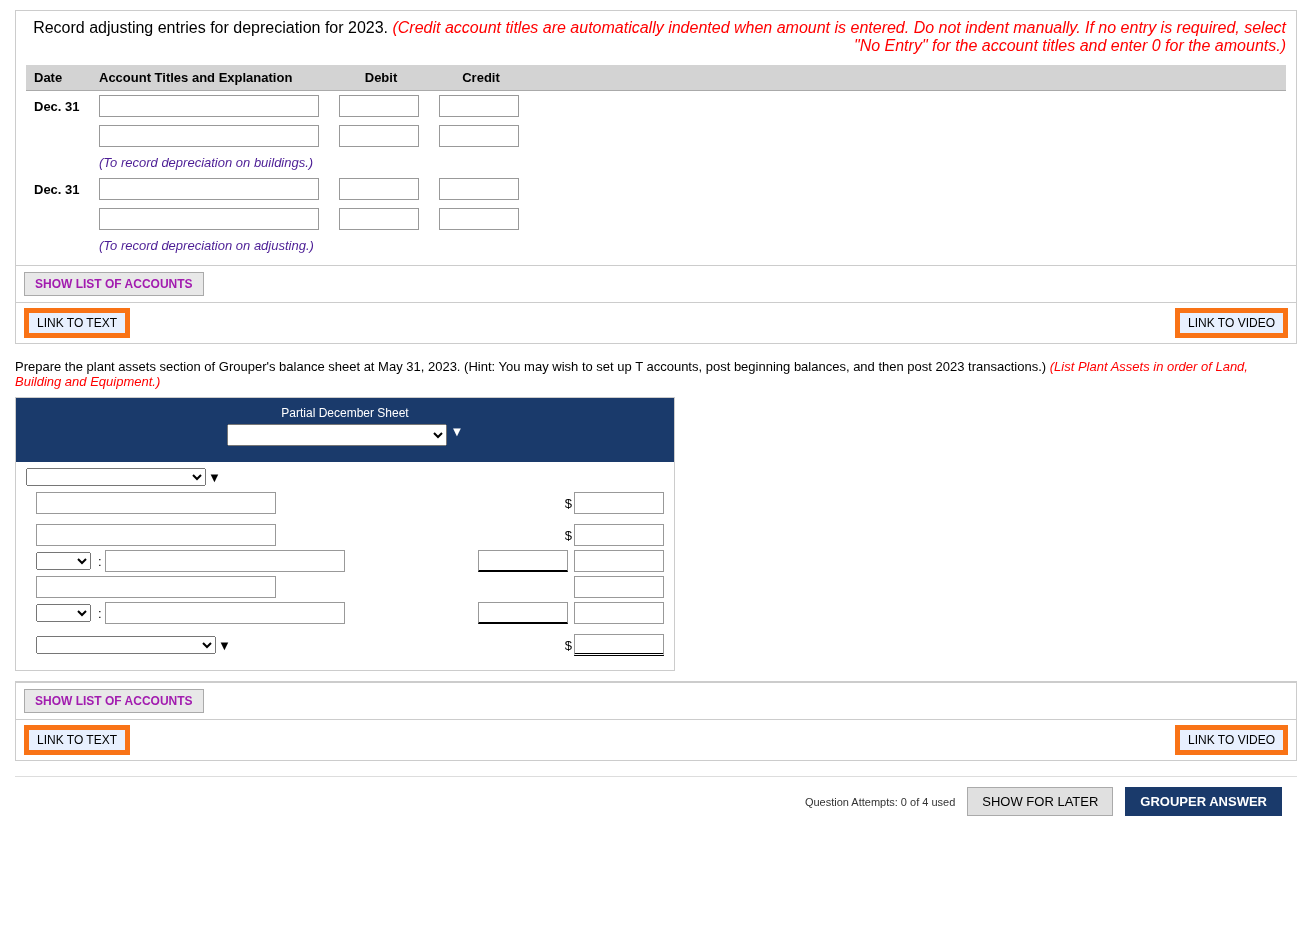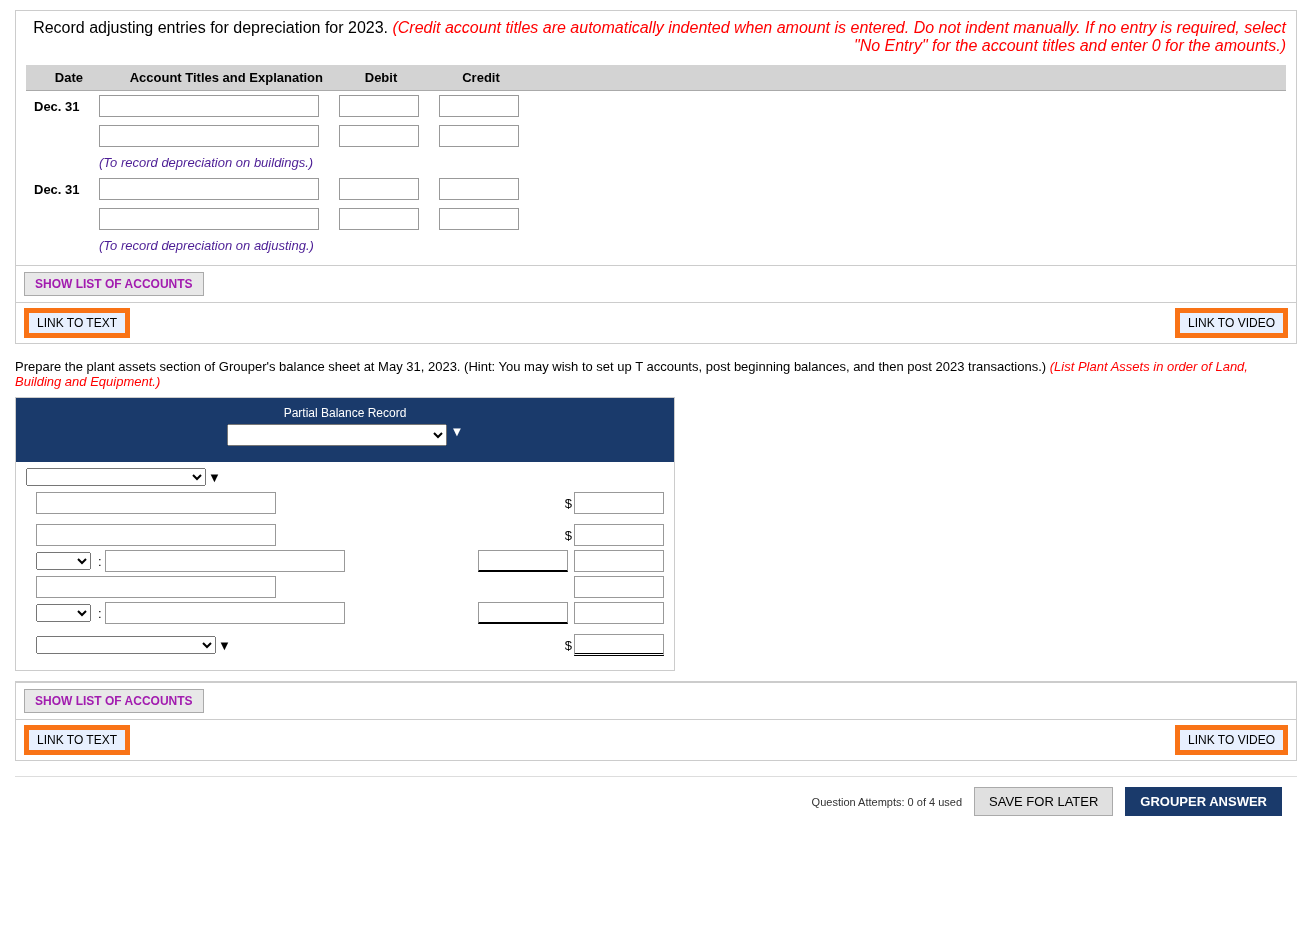--- a/index.html
+++ b/index.html
@@ -3,21 +3,21 @@
   <meta charset="utf-8">
   <style>
     * { box-sizing: border-box; margin: 0; padding: 0; }
     body { font-family: Arial, sans-serif; font-size: 13px; background: #fff; color: #000; }
 
     .page-container { padding: 10px 15px; max-width: 1312px; }
 
     .instruction-text { font-size: 16px; margin-bottom: 10px; text-align: right; }
     .instruction-red { color: red; font-style: italic; }
     .journal-table { width: 100%; border-collapse: collapse; }
-    .journal-table th { background: #d3d3d3; text-align: right; padding: 5px 8px; font-weight: bold; border-bottom: 1px solid #aaa; }
+    .journal-table th { background: #d3d3d3; text-align: left; padding: 5px 8px; font-weight: bold; border-bottom: 1px solid #aaa; }
     .journal-table th.center { text-align: center; }
     .journal-table td { padding: 4px 8px; vertical-align: middle; }
     .journal-table input[type="text"] { border: 1px solid #999; height: 22px; }
     .journal-table input.account-input { width: 220px; }
     .journal-table input.amount-input { width: 80px; }
     .note-td { font-style: italic; color: #4c1d95; padding: 2px 8px 6px 8px; }
     .date-cell { font-weight: bold; white-space: nowrap; width: 60px; vertical-align: top; padding-top: 6px; }
 
     
     .button-row { padding: 6px 8px; border-top: 1px solid #ccc; display: flex; gap: 10px; }
@@ -141,21 +141,21 @@
 
   <div class="section2">
     <p class="section2-instruction">
       <span>Prepare the plant assets section of Grouper's balance sheet at May 31, 2023.</span>
       <span> <span>(Hint: You may wish to set up T accounts, post beginning balances, and then post 2023 transactions.)</span></span>
       <span class="instruction-red">(List Plant Assets in order of Land, Building and Equipment.)</span>
     </p>
 
     <div class="bs-card">
       <div class="bs-header">
-        <div class="sheet-title">Partial Balance Record</div>
+        <div class="sheet-title">Partial December Sheet</div>
         <div class="bs-date-row">
           <select class="bs-date-select">
             <option value=""></option>
           </select>
           <span style="color:#fff; font-size:13px; margin-left:4px;">▼</span>
         </div>
       </div>
 
       <div class="bs-body">
 
@@ -234,17 +234,17 @@
         <div style="margin-left:auto;">
           <button class="link-btn">LINK TO VIDEO</button>
         </div>
       </div>
     </div>
 
   </div>
 
   <div class="bottom-bar">
     <span class="attempts-text">Question Attempts: 0 of 4 used</span>
-    <button class="btn-save">SAVE FOR LATER</button>
+    <button class="btn-save">SHOW FOR LATER</button>
     <button class="btn-submit">GROUPER ANSWER</button>
   </div>
 
 </div>
 
 </body></html>

